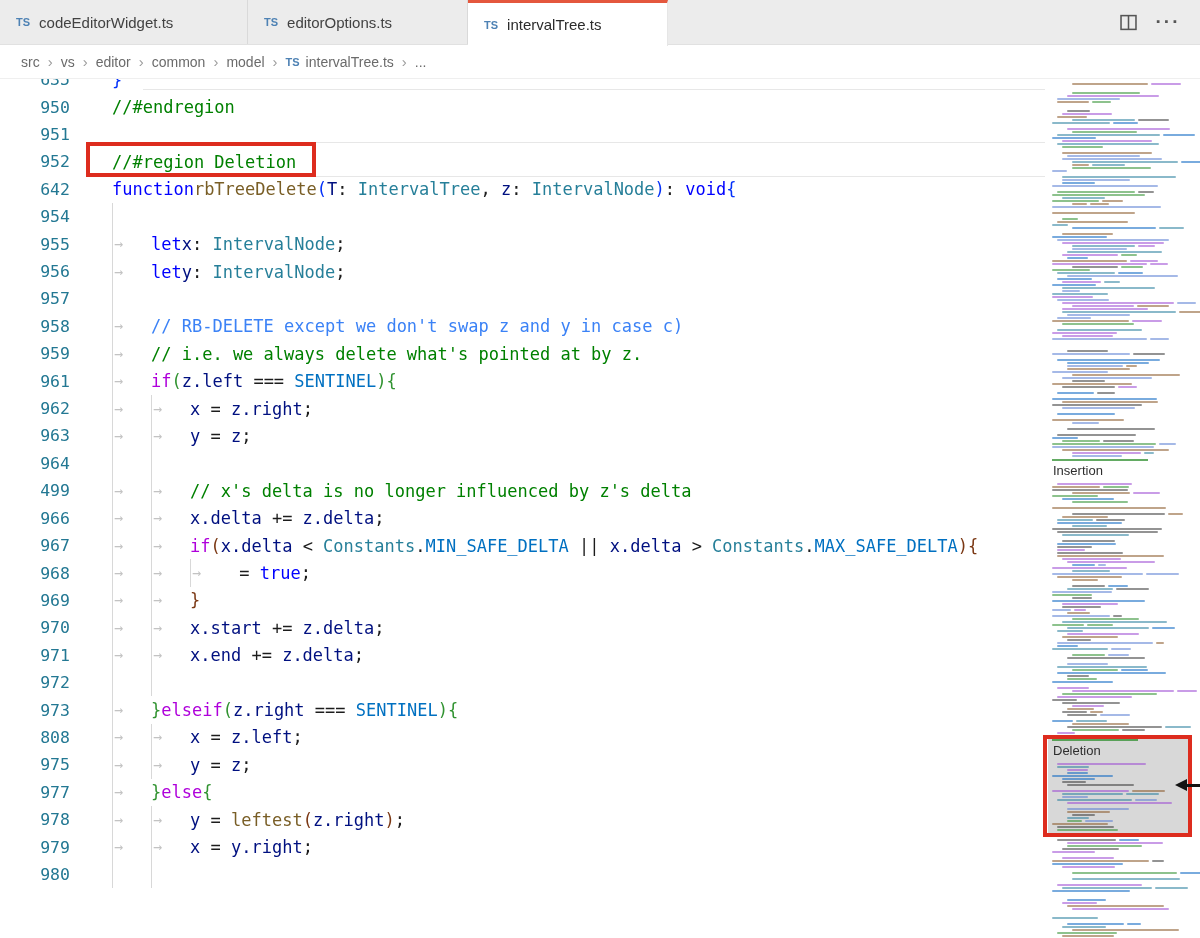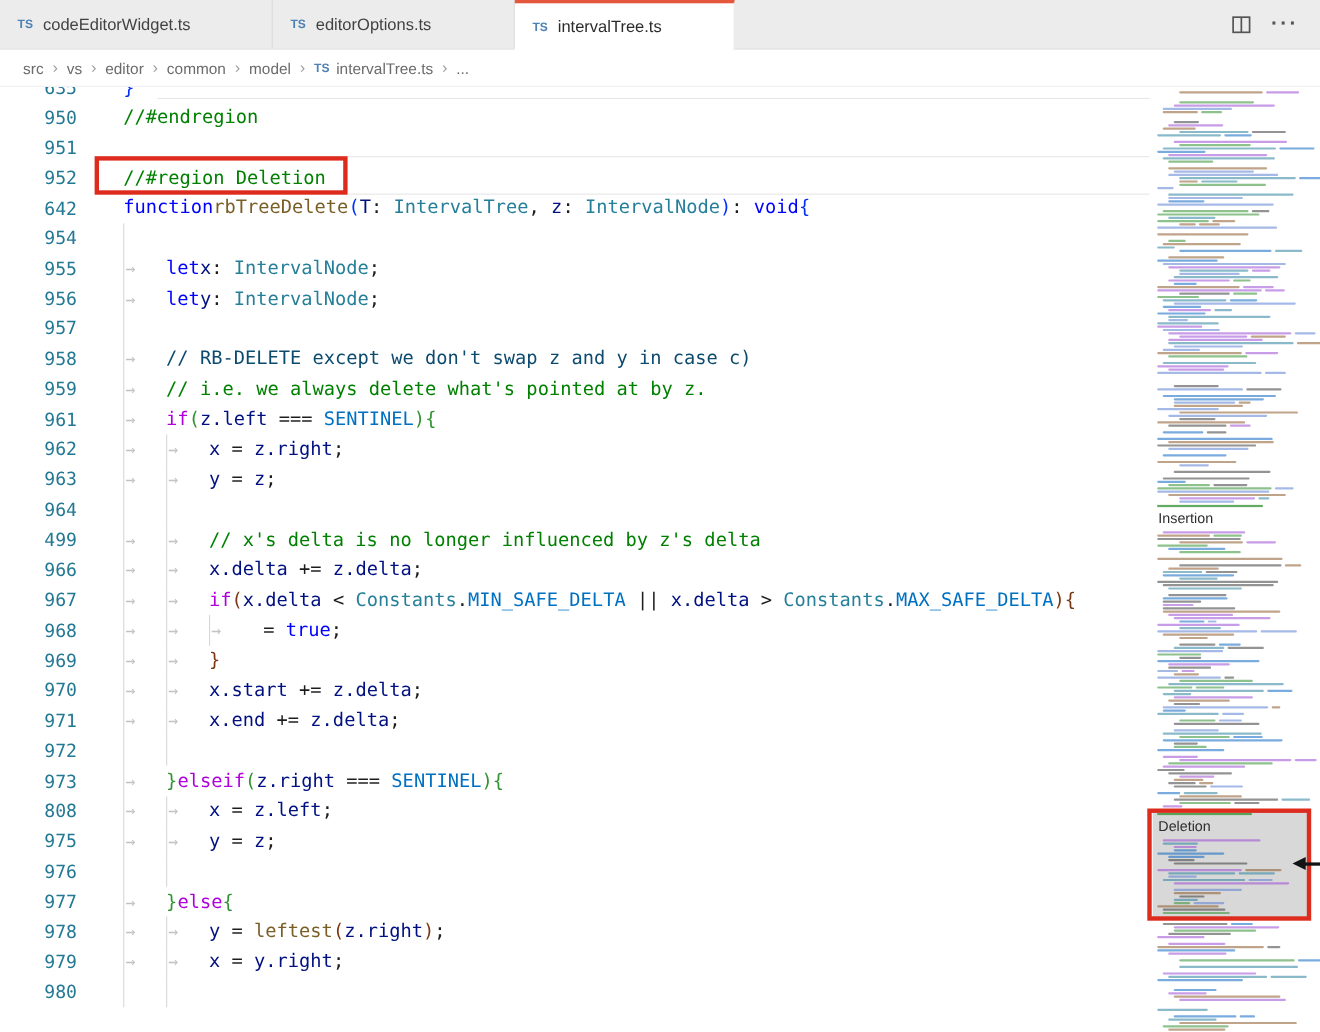--- a/index.html
+++ b/index.html
@@ -150,21 +150,21 @@
         <div class="line">
           <span class="lnum">956</span>
           <span class="lcode"><span class="tabcell">→</span><span class="tok" style="color: rgb(0, 0, 255);">let</span><span class="tok" style="color: rgb(28, 28, 28);"> </span><span class="tok" style="color: rgb(0, 16, 128);">y</span><span class="tok" style="color: rgb(28, 28, 28);">: </span><span class="tok" style="color: rgb(38, 127, 153);">IntervalNode</span><span class="tok" style="color: rgb(28, 28, 28);">;</span></span>
         </div>
         <div class="line">
           <span class="lnum">957</span>
           <span class="lcode"><span class="tabcell"></span></span>
         </div>
         <div class="line">
           <span class="lnum">958</span>
-          <span class="lcode"><span class="tabcell">→</span><span class="tok" style="color: #0c4a6e;">// RB-DELETE except we don't swap z and y in case c)</span></span>
+          <span class="lcode"><span class="tabcell">→</span><span class="tok" style="color: #3b82f6;">// RB-DELETE except we don't swap z and y in case c)</span></span>
         </div>
         <div class="line">
           <span class="lnum">959</span>
           <span class="lcode"><span class="tabcell">→</span><span class="tok" style="color: rgb(0, 128, 0);">// i.e. we always delete what's pointed at by z.</span></span>
         </div>
         <div class="line">
           <span class="lnum">961</span>
           <span class="lcode"><span class="tabcell">→</span><span class="tok" style="color: rgb(175, 0, 219);">if</span><span class="tok" style="color: rgb(28, 28, 28);"> </span><span class="tok" style="color: rgb(49, 147, 49);">(</span><span class="tok" style="color: rgb(0, 16, 128);">z.left</span><span class="tok" style="color: rgb(28, 28, 28);"> === </span><span class="tok" style="color: rgb(0, 112, 193);">SENTINEL</span><span class="tok" style="color: rgb(49, 147, 49);">)</span><span class="tok" style="color: rgb(28, 28, 28);"> </span><span class="tok" style="color: rgb(49, 147, 49);">{</span></span>
         </div>
         <div class="line">
@@ -215,24 +215,20 @@
           <span class="lnum">973</span>
           <span class="lcode"><span class="tabcell">→</span><span class="tok" style="color: rgb(49, 147, 49);">}</span><span class="tok" style="color: rgb(28, 28, 28);"> </span><span class="tok" style="color: rgb(175, 0, 219);">else</span><span class="tok" style="color: rgb(28, 28, 28);"> </span><span class="tok" style="color: rgb(175, 0, 219);">if</span><span class="tok" style="color: rgb(28, 28, 28);"> </span><span class="tok" style="color: rgb(49, 147, 49);">(</span><span class="tok" style="color: rgb(0, 16, 128);">z.right</span><span class="tok" style="color: rgb(28, 28, 28);"> === </span><span class="tok" style="color: rgb(0, 112, 193);">SENTINEL</span><span class="tok" style="color: rgb(49, 147, 49);">)</span><span class="tok" style="color: rgb(28, 28, 28);"> </span><span class="tok" style="color: rgb(49, 147, 49);">{</span></span>
         </div>
         <div class="line">
           <span class="lnum">808</span>
           <span class="lcode"><span class="tabcell">→</span><span class="tabcell">→</span><span class="tok" style="color: rgb(0, 16, 128);">x</span><span class="tok" style="color: rgb(28, 28, 28);"> = </span><span class="tok" style="color: rgb(0, 16, 128);">z.left</span><span class="tok" style="color: rgb(28, 28, 28);">;</span></span>
         </div>
         <div class="line">
           <span class="lnum">975</span>
           <span class="lcode"><span class="tabcell">→</span><span class="tabcell">→</span><span class="tok" style="color: rgb(0, 16, 128);">y</span><span class="tok" style="color: rgb(28, 28, 28);"> = </span><span class="tok" style="color: rgb(0, 16, 128);">z</span><span class="tok" style="color: rgb(28, 28, 28);">;</span></span>
-        </div>
-        <div class="line">
-          <span class="lnum">976</span>
-          <span class="lcode"><span class="tabcell"></span><span class="tabcell"></span></span>
         </div>
         <div class="line">
           <span class="lnum">977</span>
           <span class="lcode"><span class="tabcell">→</span><span class="tok" style="color: rgb(49, 147, 49);">}</span><span class="tok" style="color: rgb(28, 28, 28);"> </span><span class="tok" style="color: rgb(175, 0, 219);">else</span><span class="tok" style="color: rgb(28, 28, 28);"> </span><span class="tok" style="color: rgb(49, 147, 49);">{</span></span>
         </div>
         <div class="line">
           <span class="lnum">978</span>
           <span class="lcode"><span class="tabcell">→</span><span class="tabcell">→</span><span class="tok" style="color: rgb(0, 16, 128);">y</span><span class="tok" style="color: rgb(28, 28, 28);"> = </span><span class="tok" style="color: rgb(121, 94, 38);">leftest</span><span class="tok" style="color: rgb(123, 56, 20);">(</span><span class="tok" style="color: rgb(0, 16, 128);">z.right</span><span class="tok" style="color: rgb(123, 56, 20);">)</span><span class="tok" style="color: rgb(28, 28, 28);">;</span></span>
         </div>
         <div class="line">

